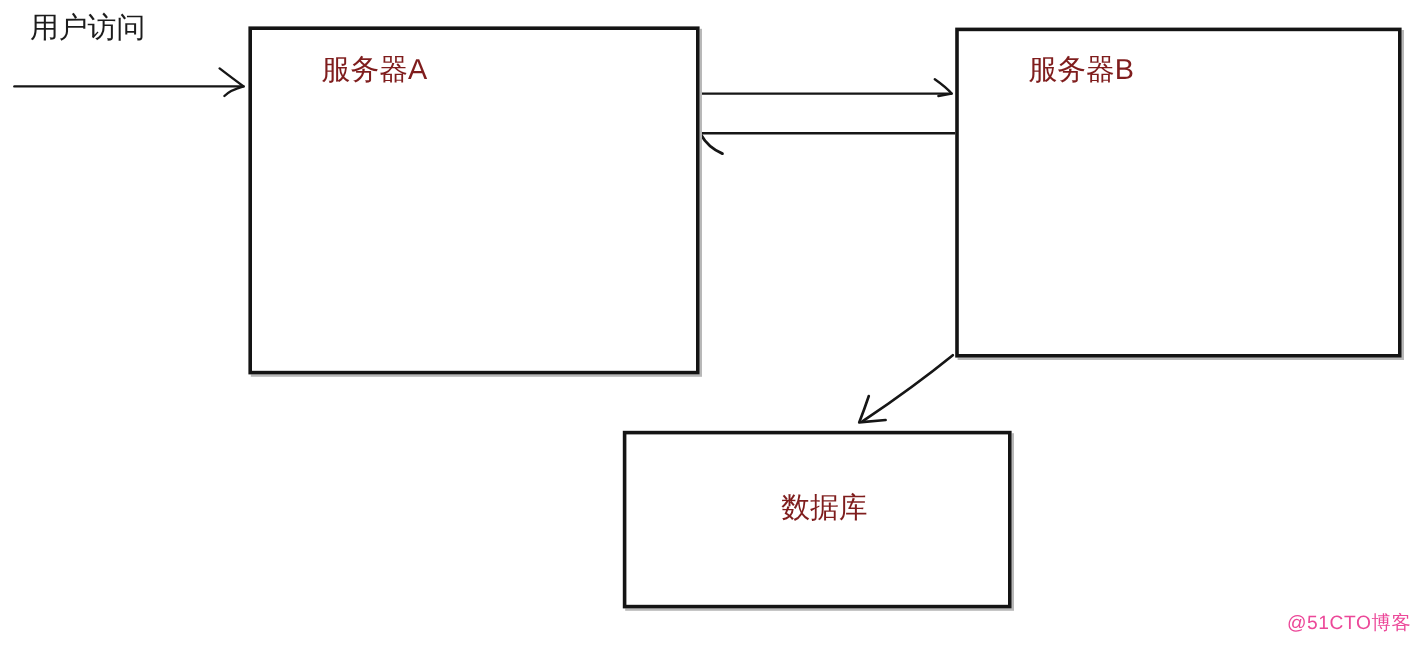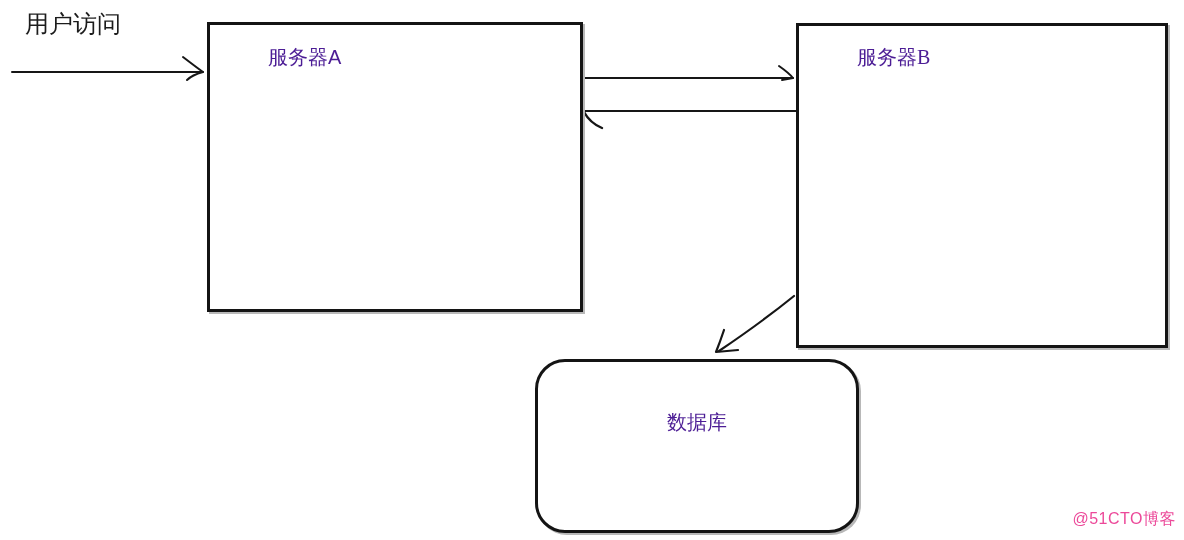--- a/index.html
+++ b/index.html
@@ -24,26 +24,26 @@
     pointer-events: none;
   }
   .node-box {
     position: absolute;
     box-sizing: border-box;
     border: 3px solid #141414;
     background: #ffffff;
     box-shadow: 2px 2px 0 #b8b8b8;
   }
   .box-server-a { left: 207px; top: 22px;  width: 376px; height: 290px; }
-  .box-server-b { left: 796px; top: 23px;  width: 372px; height: 325px; font-family: Liberation Serif, serif; }
-  .box-database { left: 535px; top: 359px; width: 324px; height: 174px; border-radius: 30px; }
+  .box-server-b { left: 796px; top: 23px;  width: 372px; height: 275px; }
+  .box-database { left: 519px; top: 359px; width: 324px; height: 148px; }
   .box-label {
     position: absolute;
-    color: #4c1d95;
-    font-size: 20px;
+    color: #7f1d1d;
+    font-size: 24px;
     line-height: 1.2;
     white-space: nowrap;
   }
   .label-server-a { left: 58px;  top: 20px; }
   .label-server-b { left: 58px;  top: 19px; }
   .label-database { left: 129px; top: 48px; }
   .floating-label {
     position: absolute;
     color: #1c1c1c;
     font-size: 24px;

